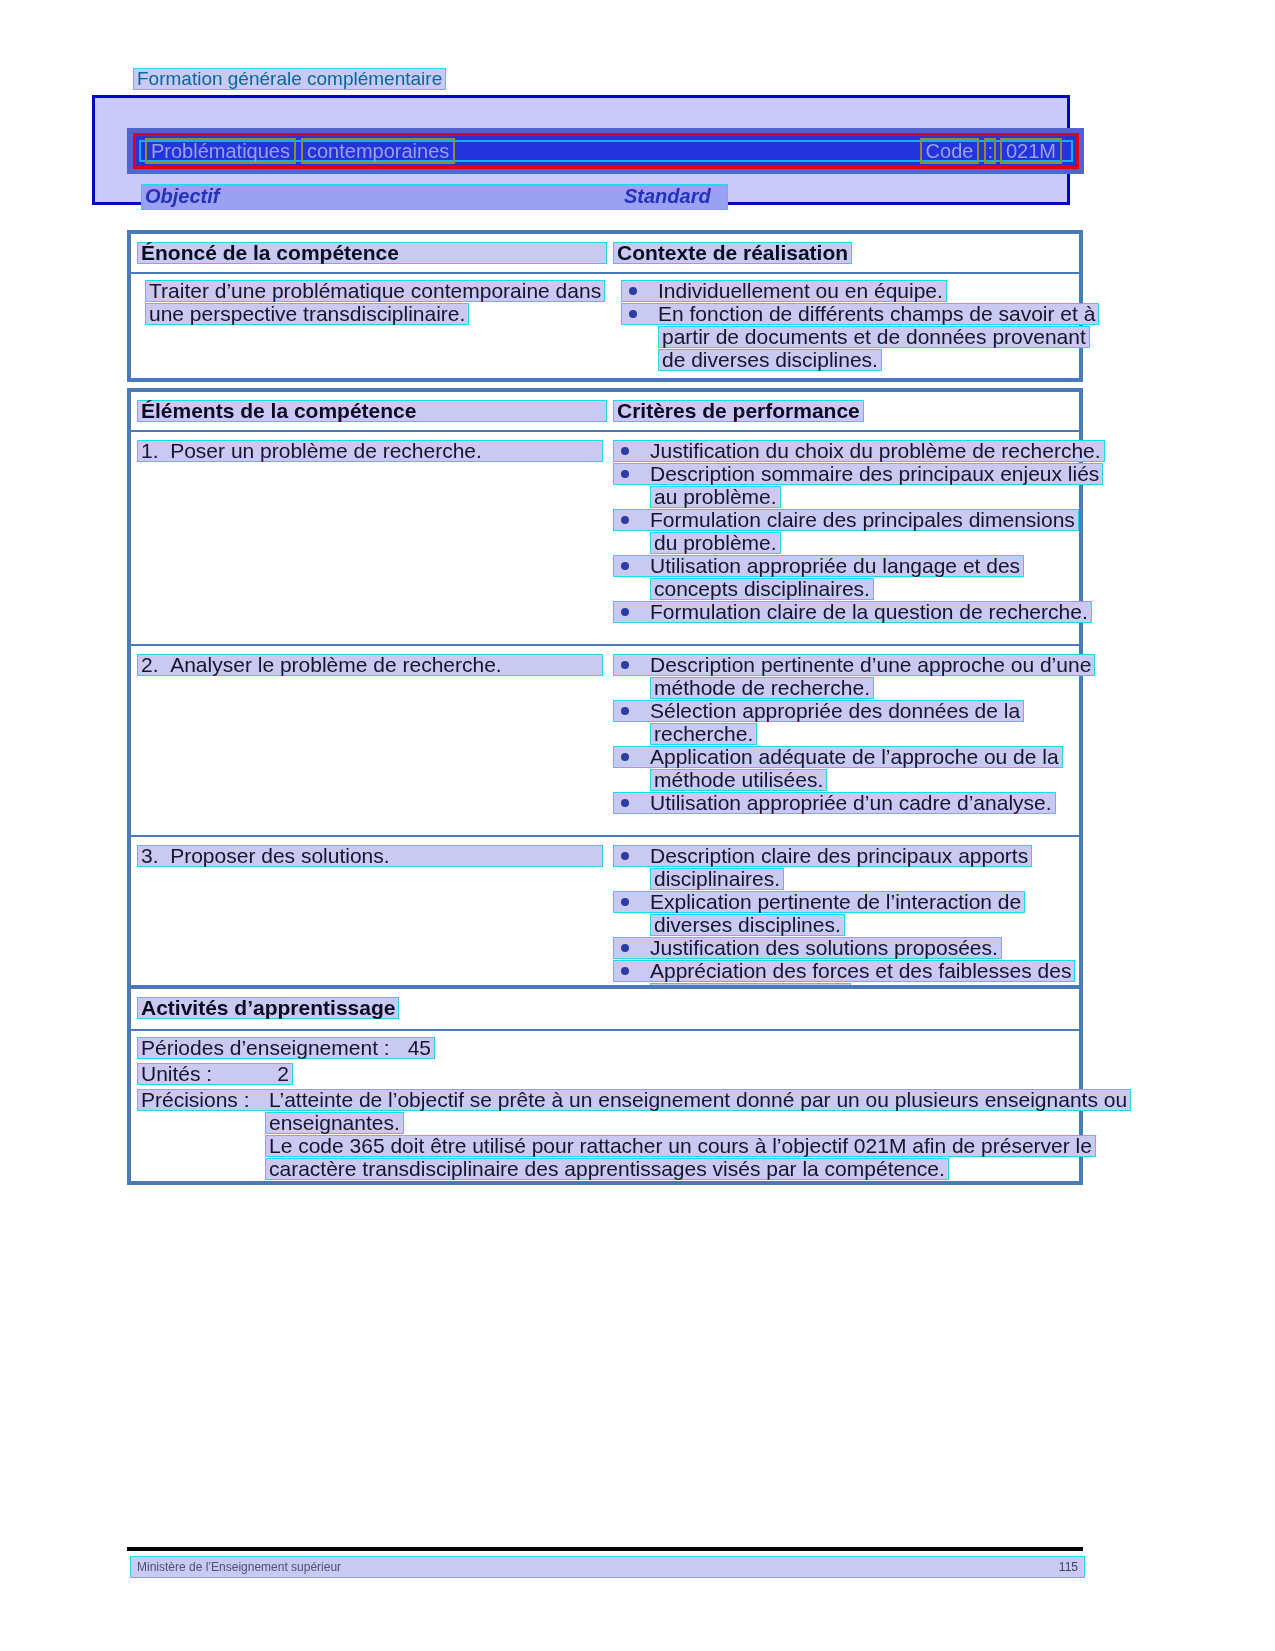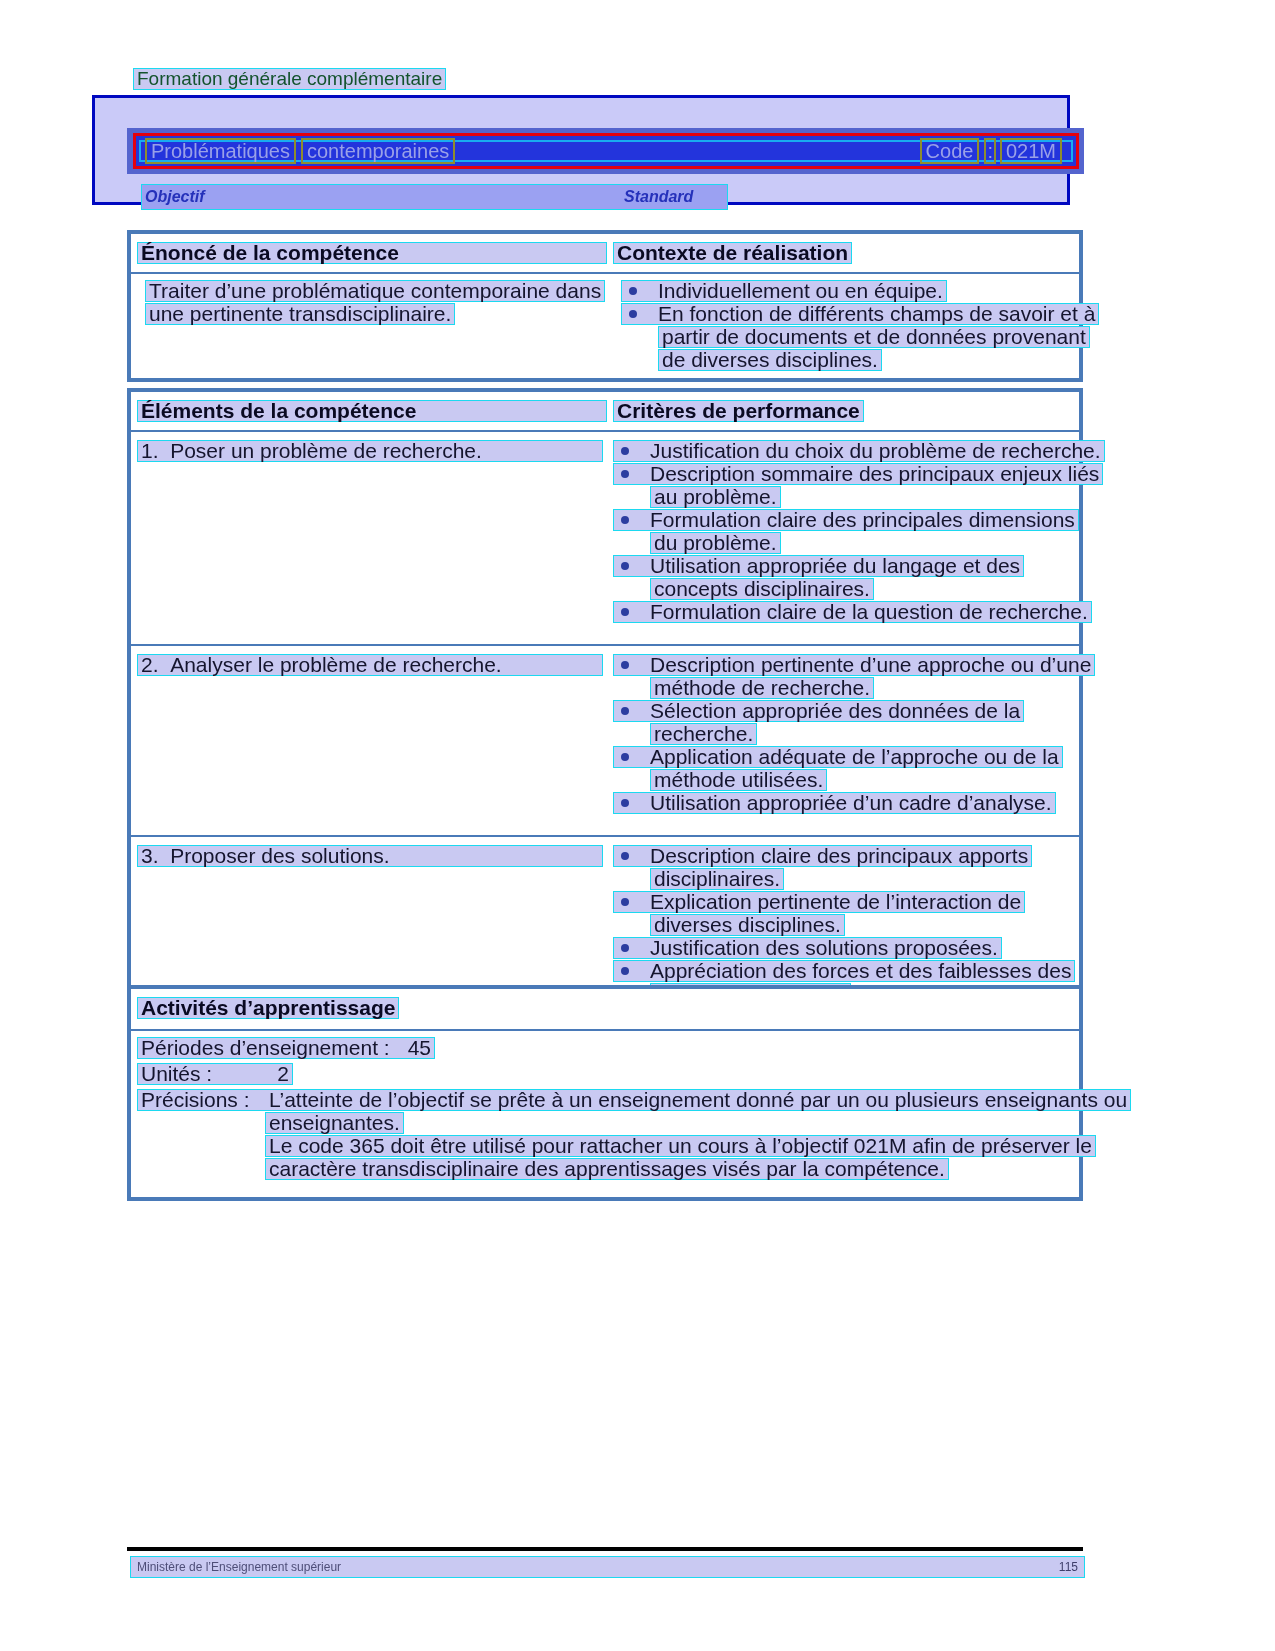--- a/index.html
+++ b/index.html
@@ -12,21 +12,21 @@
   
   .hl{
     background:#c9c9f2;border:1px solid #1cd9f0;color:#15152e;
     display:inline-block;font-size:21px;line-height:20px;padding:0 3px;
     white-space:nowrap;vertical-align:top;
   }
   .lrow{height:23px;}
   .lrow.cont{padding-left:37px;}
 
   
-  .eyebrow{position:absolute;left:133px;top:68px;font-size:19px;color:#14532d;}
+  .eyebrow{position:absolute;left:133px;top:68px;font-size:19px;color:#0369a1;}
 
   
   .top-box{
     position:absolute;left:92px;top:95px;width:978px;height:110px;
     border:3px solid #0008c0;background:#cacaf8;box-sizing:border-box;
   }
   .band{position:absolute;left:32px;top:30px;width:957px;height:46px;background:#5464ce;}
   .red-box{position:absolute;inset:5px 5px 5px 6px;border:3px solid #e4000e;background:#2434d8;}
   .title-row{
     position:absolute;inset:4px 3px;border:2px solid #18acf0;background:#2334dc;
@@ -38,21 +38,21 @@
     font-size:20px;line-height:22px;display:inline-block;white-space:nowrap;
   }
   .wbox.sep{padding:0 1px;margin-right:4px;}
 
   .obj-std{
     position:absolute;left:46px;top:86px;width:585px;height:24px;
     background:#9ba1f2;border:1px solid #1cd9f0;
   }
   .obj-std span{
     position:absolute;top:0;font-weight:bold;font-style:italic;
-    font-size:16px;line-height:23px;color:#2531ba;white-space:nowrap;
+    font-size:20px;line-height:23px;color:#2531ba;white-space:nowrap;
   }
   .obj-std .obj{left:3px;}
   .obj-std .std{left:482px;}
 
   
   .table{
     position:absolute;left:127px;width:956px;border:4px solid #4a7ab8;
     background:#ffffff;box-sizing:border-box;
   }
   .t1{top:230px;}
@@ -71,21 +71,21 @@
   .cell-left{width:482px;padding:2px 6px 0;box-sizing:border-box;flex:none;}
   .cell-right{flex:1;padding-top:2px;}
   .hl.item{display:block;margin-right:4px;}
   .hl.bl{display:inline-flex;align-items:center;}
   .dot{
     width:8px;height:8px;border-radius:50%;background:#2c3da0;
     margin:0 21px 0 4px;flex:none;
   }
 
   
-  .t3-body{padding:6px 0 16px 6px;}
+  .t3-body{padding:6px 0 0 6px;}
   .t3-gap{margin-bottom:3px;}
   .pval{margin-left:18px;}
   .uval{margin-left:65px;}
   .plabel{display:inline-block;width:128px;}
   .lrow.pcont{padding-left:128px;}
 
   
   .rule{position:absolute;left:127px;top:1547px;width:956px;height:4px;background:#000000;}
   .footer-bar{
     position:absolute;left:130px;top:1556px;width:955px;box-sizing:border-box;
@@ -124,21 +124,21 @@
   </div>
 
   <div class="table t1">
     <div class="thead">
       <span class="hl th-left">Énoncé de la compétence</span>
       <span class="hl th-right">Contexte de réalisation</span>
     </div>
     <div class="tbody">
       <div class="cell-left" id="statement-lines">
           <div class="lrow"><span class="hl">Traiter d’une problématique contemporaine dans</span></div>
-          <div class="lrow"><span class="hl">une pertinente transdisciplinaire.</span></div>
+          <div class="lrow"><span class="hl">une perspective transdisciplinaire.</span></div>
         </div>
       <div class="cell-right" id="context-bullets">
           <div class="lrow"><span class="hl bl">
               <span class="dot"></span>
               <span>Individuellement ou en équipe.</span>
             </span></div>
           <div class="lrow"><span class="hl bl">
               <span class="dot"></span>
               <span>En fonction de différents champs de savoir et à</span>
             </span></div>

